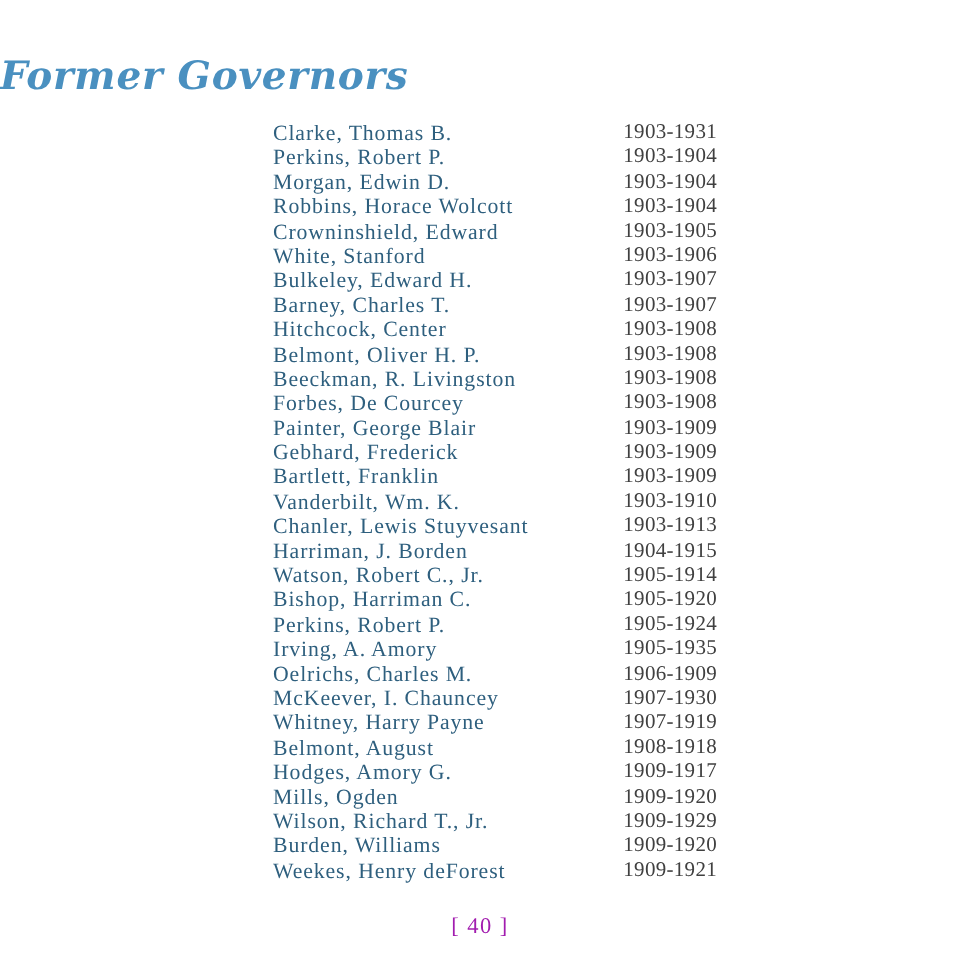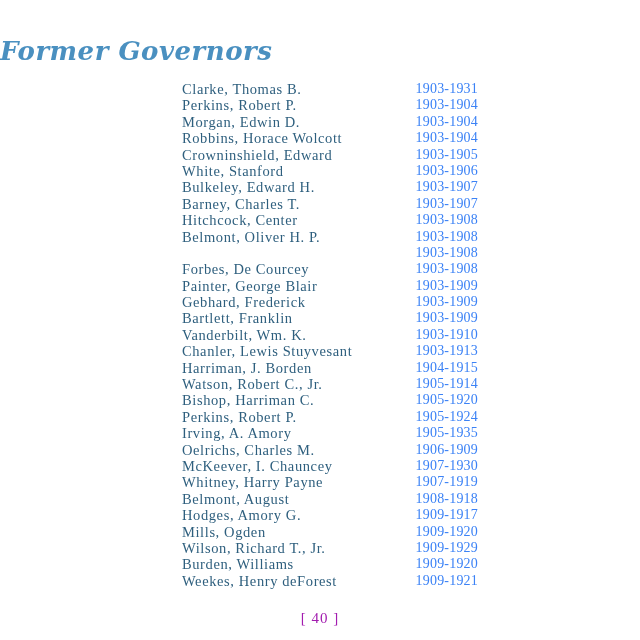--- a/index.html
+++ b/index.html
@@ -50,21 +50,21 @@
     }
     .row .name {
       position: absolute;
       left: 2px;
       top: 0;
     }
     .row .years {
       position: absolute;
       right: 2px;
       top: 0;
-      color: #3b82f6;
+      color: #404040;
       font-size: 14px;
       letter-spacing: 0.2px;
     }
     .page-number {
       position: absolute;
       top: 610px;
       left: 0;
       width: 640px;
       text-align: center;
       font-size: 15px;
@@ -113,20 +113,21 @@
       </div>
     <div class="row">
         <span class="name">Hitchcock, Center</span>
         <span class="years">1903-1908</span>
       </div>
     <div class="row">
         <span class="name">Belmont, Oliver H. P.</span>
         <span class="years">1903-1908</span>
       </div>
     <div class="row">
+        <span class="name">Beeckman, R. Livingston</span>
         <span class="years">1903-1908</span>
       </div>
     <div class="row">
         <span class="name">Forbes, De Courcey</span>
         <span class="years">1903-1908</span>
       </div>
     <div class="row">
         <span class="name">Painter, George Blair</span>
         <span class="years">1903-1909</span>
       </div>

